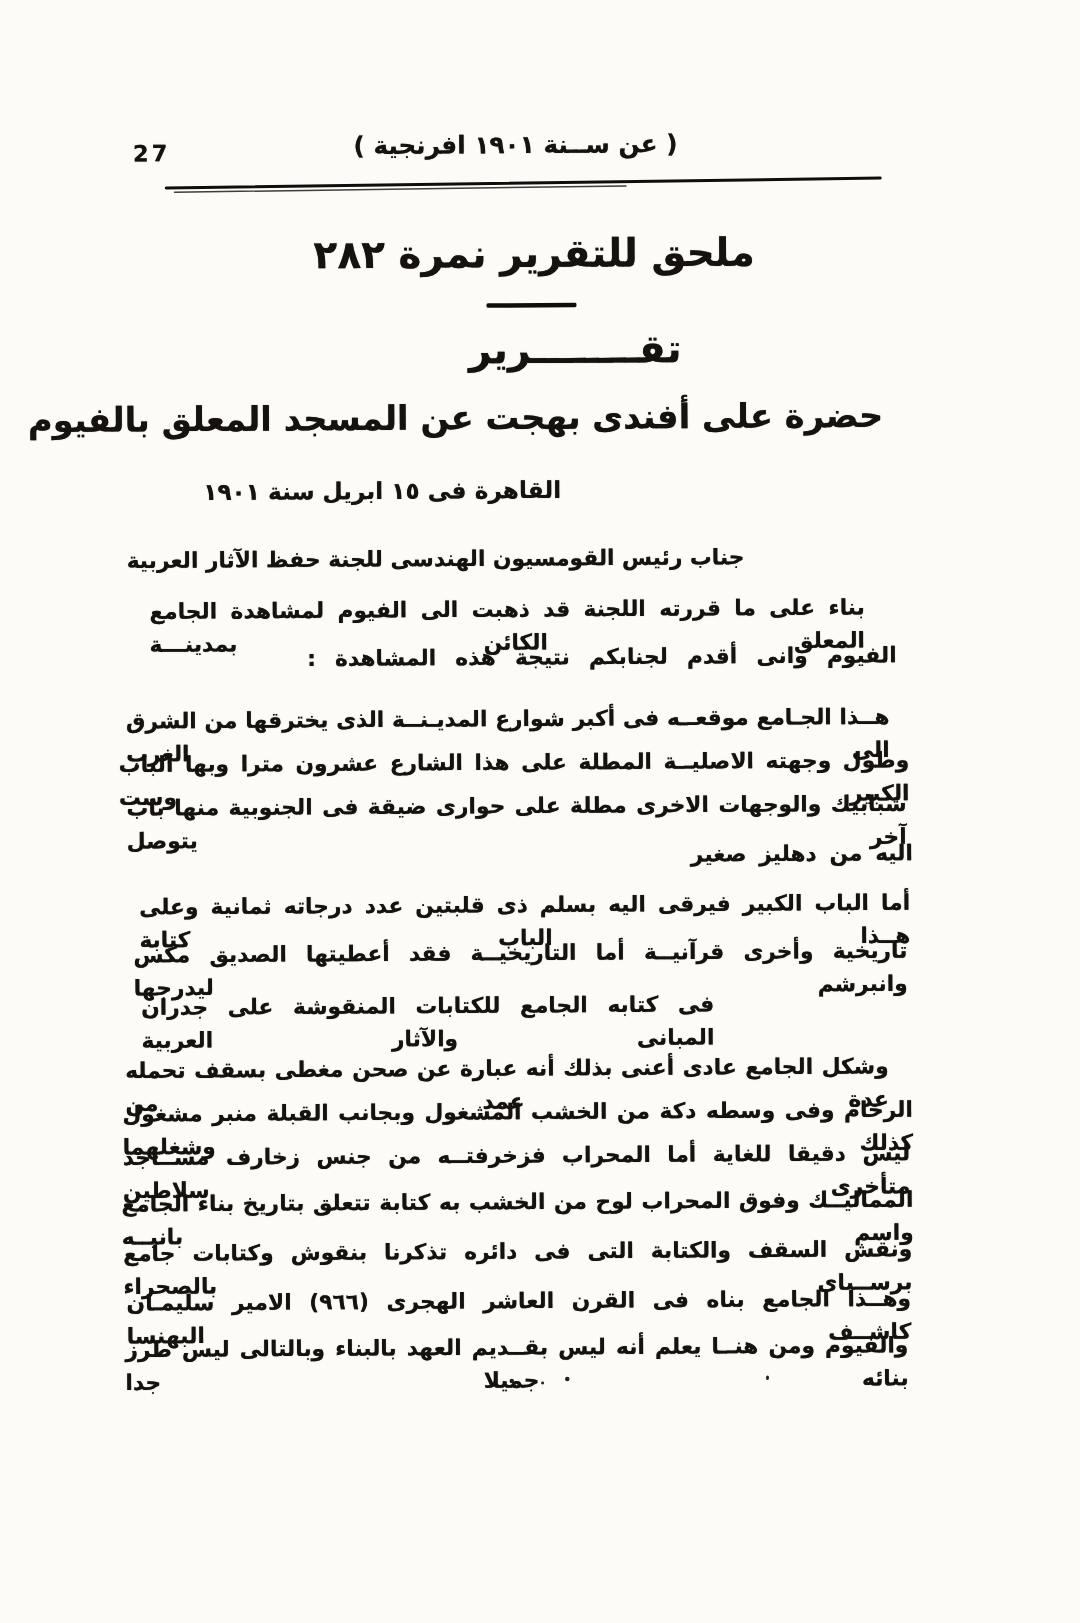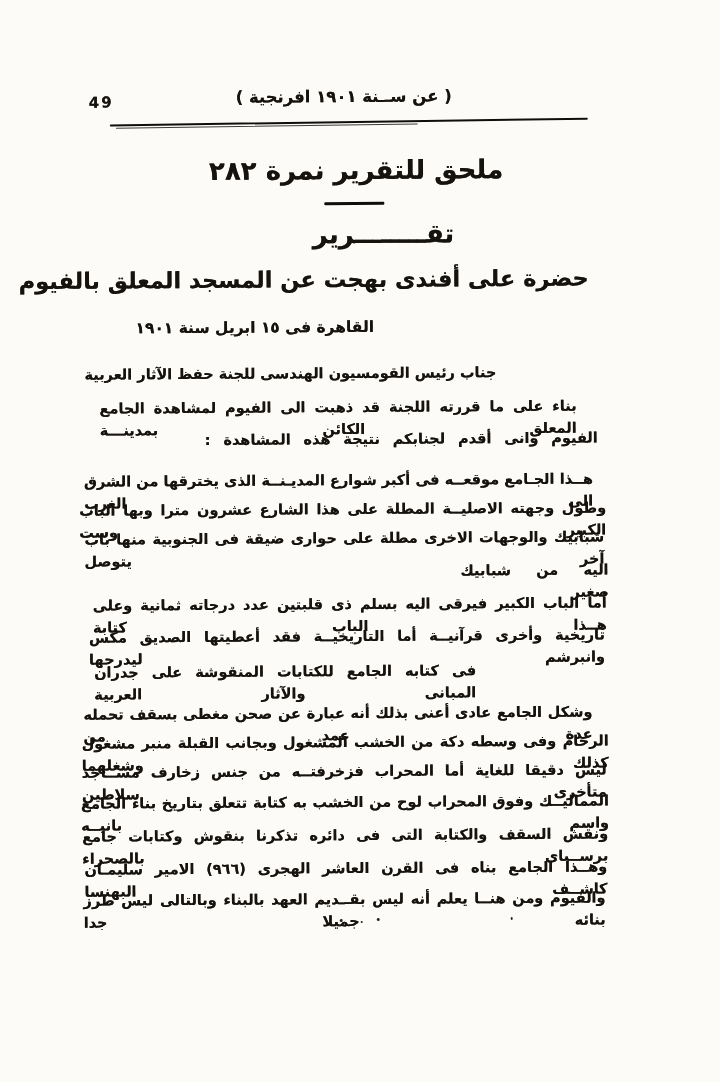--- a/index.html
+++ b/index.html
@@ -38,21 +38,21 @@
     font-size:14.5px;line-height:22px;font-weight:700;
   }
   .speck{position:absolute;background:#241f1a;border-radius:50%;}
 </style>
 </head>
 <body>
 
 <div class="page">
   <div class="tilt">
 
-    <div class="abs ink pagenum" style="left:91px;top:92px;">49</div>
+    <div class="abs ink pagenum" style="left:91px;top:92px;">27</div>
     <div class="abs ink hnote" style="left:196px;top:87px;width:300px;">( عن ســنة ١٩٠١ افرنجية )</div>
     <div class="abs hrule" style="left:112px;top:121px;width:478px;height:2px;transform:rotate(-0.45deg);"></div>
     <div class="abs hrule" style="left:118px;top:125px;width:302px;height:1px;opacity:.8;transform:rotate(-0.45deg);"></div>
 
     <div class="abs ink apptitle" style="left:158px;top:155px;width:400px;">ملحق للتقرير نمرة ٢٨٢</div>
     <div class="abs hrule" style="left:326px;top:202px;width:60px;height:2.5px;"></div>
 
     <div class="abs ink repword" style="left:185px;top:219px;width:400px;">تقــــــــرير</div>
     <div class="abs ink subtitle" style="left:90px;top:266px;width:500px;">حضرة على أفندى بهجت عن المسجد المعلق بالفيوم</div>
     <div class="abs ink dateline" style="left:155px;top:318px;width:220px;">القاهرة فى ١٥ ابريل سنة ١٩٠١</div>
@@ -61,21 +61,21 @@
 
     <div>
       <div class="abs ink jline" style="left:100px;right:143px;top:396px;">بناء على ما قررته اللجنة قد ذهبت الى الفيوم لمشاهدة الجامع المعلق الكائن بمدينـــة</div>
       <div class="abs ink jline" style="left:205px;right:122px;top:428px;">الفيوم وانى أقدم لجنابكم نتيجة هذه المشاهدة :</div>
     </div>
 
     <div>
       <div class="abs ink jline" style="left:84px;right:127px;top:469px;">هــذا الجـامع موقعــه فى أكبر شوارع المديـنــة الذى يخترقها من الشرق الى الغرب</div>
       <div class="abs ink jline" style="left:79px;right:114px;top:498px;">وطول وجهته الاصليــة المطلة على هذا الشارع عشرون مترا وبها الباب الكبير وست</div>
       <div class="abs ink jline" style="left:84px;right:116px;top:527px;">شبابيك والوجهات الاخرى مطلة على حوارى ضيقة فى الجنوبية منها باب آخر يتوصل</div>
-      <div class="abs ink jline" style="left:460px;right:112px;top:560px;">اليه من شبابيك صغير</div>
+      <div class="abs ink jline" style="left:460px;right:112px;top:560px;">اليه من دهليز صغير</div>
     </div>
 
     <div>
       <div class="abs ink jline" style="left:92px;right:114px;top:593px;">أما الباب الكبير فيرقى اليه بسلم ذى قلبتين عدد درجاته ثمانية وعلى هــذا الباب كتابة</div>
       <div class="abs ink jline" style="left:88px;right:116px;top:625px;">تاريخية وأخرى قرآنيــة أما التاريخيــة فقد أعطيتها الصديق مكس وانبرشم ليدرجها</div>
       <div class="abs ink jline" style="left:93px;right:245px;top:660px;">فى كتابه الجامع للكتابات المنقوشة على جدران المبانى والآثار العربية</div>
     </div>
 
     <div>
       <div class="abs ink jline" style="left:82px;right:129px;top:702px;">وشكل الجامع عادى أعنى بذلك أنه عبارة عن صحن مغطى بسقف تحمله عدة عمد من</div>

